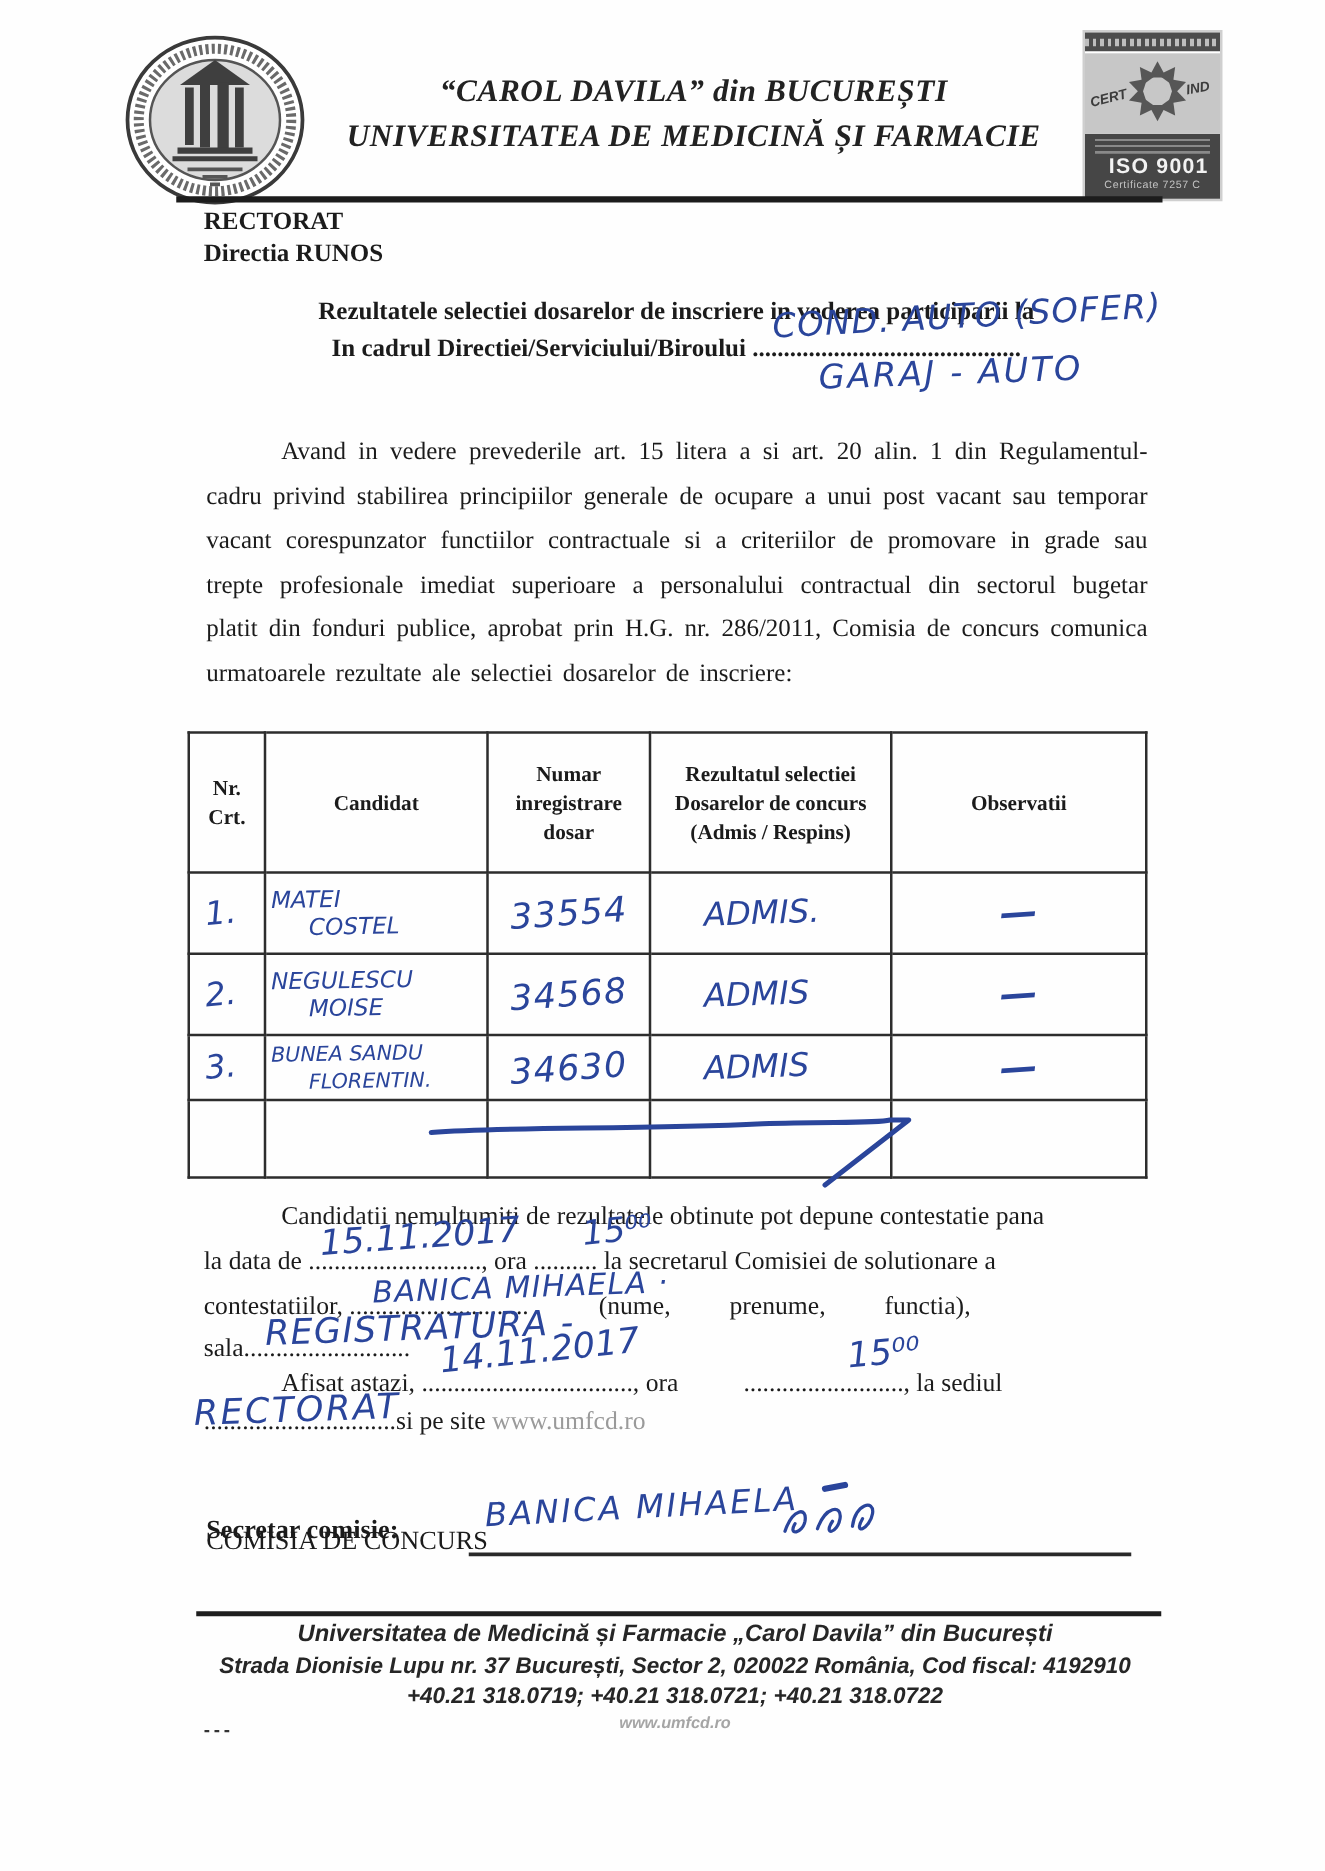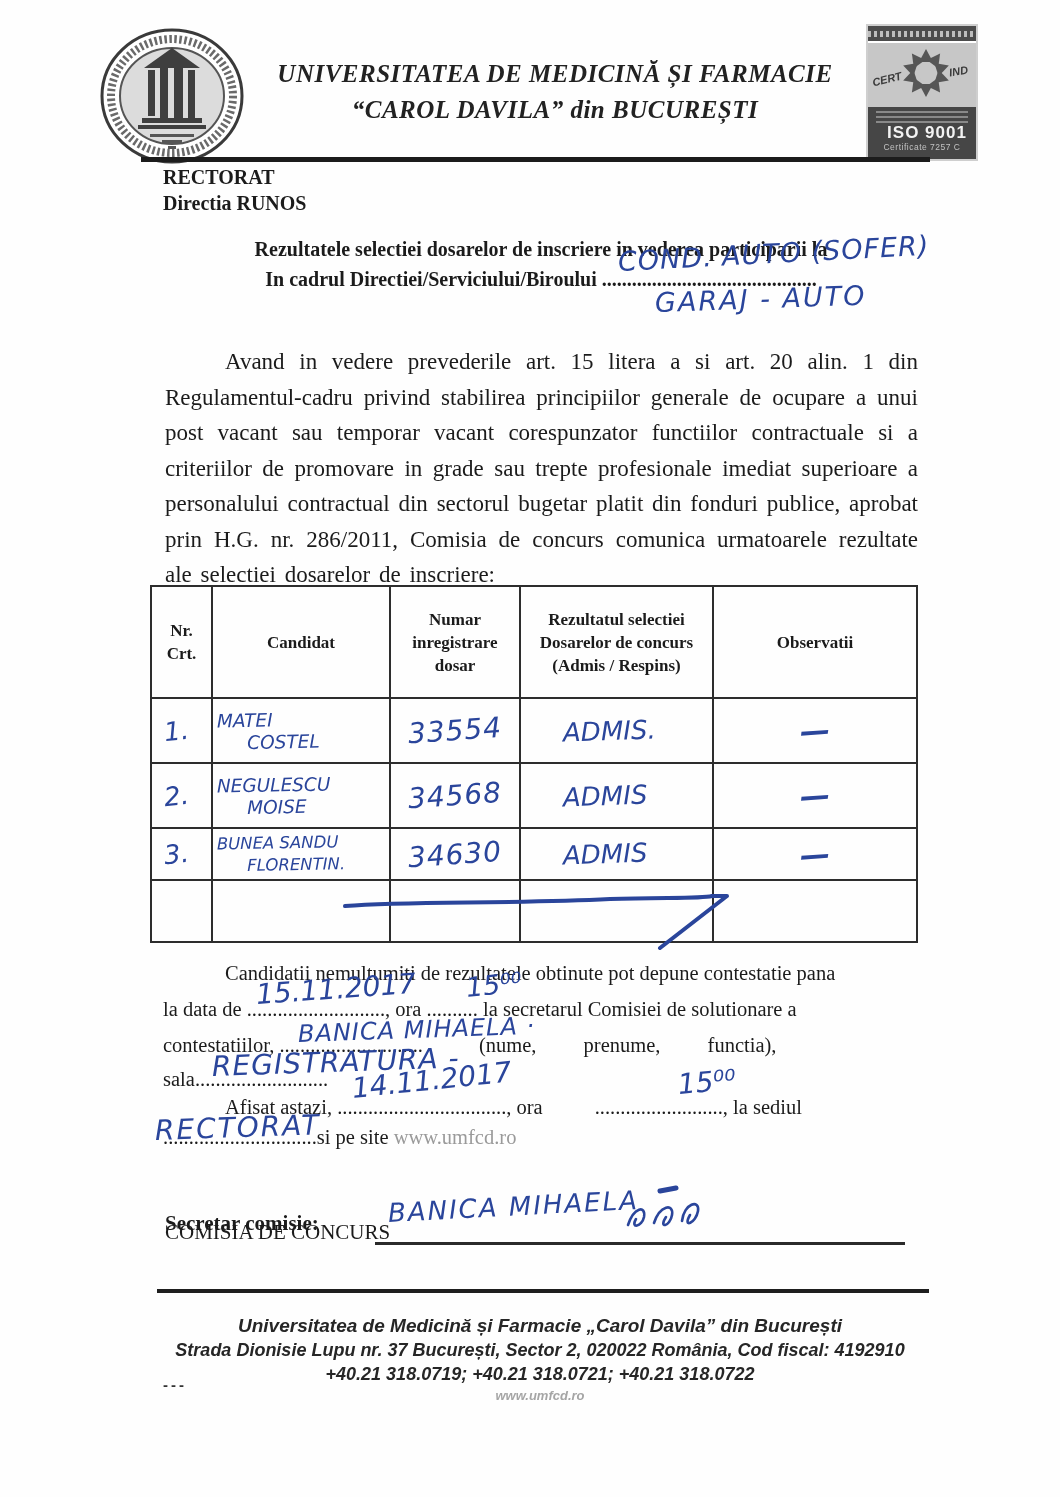--- a/index.html
+++ b/index.html
@@ -39,21 +39,21 @@
     opacity:.8;}
   .badge-iso{color:#f2f2f2;font-weight:bold;font-size:17px;letter-spacing:1px;line-height:18px;padding-left:10px;}
   .badge-certno{color:#c2c2c2;font-size:8.5px;letter-spacing:.5px;}
   .hrule{position:absolute;left:141px;top:157px;width:789px;height:5px;background:#1c1c1c;}
   .dept{position:absolute;left:163px;top:164px;font-weight:bold;font-size:20px;line-height:26px;}
   
   .doc-title{position:absolute;left:165px;top:234px;width:752px;text-align:center;
     font-weight:bold;font-size:20px;line-height:30px;}
   
   .body-par{position:absolute;left:165px;top:344px;width:753px;
-    font-size:23px;line-height:35.5px;text-align:justify;text-indent:60px;word-spacing:3px;}
+    font-size:20px;line-height:35.5px;text-align:justify;text-indent:60px;word-spacing:3px;}
   
   table.results{position:absolute;left:150px;top:585px;border-collapse:collapse;table-layout:fixed;}
   table.results td,table.results th{border:2px solid #2d2d2d;vertical-align:middle;padding:2px 4px;box-sizing:border-box;}
   table.results th{font-size:17px;line-height:23px;font-weight:bold;text-align:center;}
   .hw{font-family:"DejaVu Sans",sans-serif;font-style:italic;color:#2a459b;white-space:nowrap;}
   .hw-abs{position:absolute;transform-origin:left center;}
   .cell-nr{display:inline-block;font-size:26px;transform:rotate(-6deg);margin-left:8px;}
   .cell-name{font-size:18.5px;line-height:22px;transform:rotate(-1deg);}
   .cell-name .l2{margin-left:30px;}
   .cell-num{display:inline-block;font-size:28px;letter-spacing:1px;transform:rotate(-4deg);}
@@ -65,21 +65,21 @@
   .gray-url{color:#9a9a9a;}
   .sp-mid{display:inline-block;width:52px;}
   .wide-tail{word-spacing:42px;}
   
   .comisia{position:absolute;left:165px;top:1220px;font-weight:normal;font-size:21px;}
   .secretar{position:absolute;left:165px;top:1211px;font-weight:bold;font-size:21px;}
   .sig-line{position:absolute;left:375px;top:1242px;width:530px;height:3px;background:#2a2a2a;}
   
   .f-rule{position:absolute;left:157px;top:1289px;width:772px;height:4px;background:#1e1e1e;}
   .f-line{position:absolute;left:130px;width:820px;text-align:center;
-    font-family:"Liberation Sans",sans-serif;font-style:italic;font-weight:bold;color:#262626;margin-top:18px;}
+    font-family:"Liberation Sans",sans-serif;font-style:italic;font-weight:bold;color:#262626;}
   .f1{top:1297px;font-size:19px;}
   .f2{top:1322px;font-size:18px;}
   .f3{top:1346px;font-size:18px;}
   .f4{top:1370px;font-size:13px;color:#a5a5a5;font-weight:bold;}
   .page-mark{position:absolute;left:163px;top:1376px;font-size:15px;font-weight:bold;
     letter-spacing:3px;color:#333;font-family:"Liberation Sans",sans-serif;}
   svg{display:block;}
 </style>
 </head>
 <body>
@@ -100,22 +100,22 @@
         <rect x="44" y="92" width="60" height="5"></rect>
         <rect x="40" y="99" width="68" height="4"></rect>
       </g>
       <rect x="52" y="108" width="44" height="3" fill="#555"></rect>
       <rect x="64" y="114" width="20" height="3" fill="#555"></rect>
       <rect x="70" y="120" width="8" height="3" fill="#555"></rect>
     </svg>
   </div>
 
   <div class="uni-title">
+    <div>“CAROL DAVILA” din BUCUREȘTI</div>
     <div>UNIVERSITATEA DE MEDICINĂ ȘI FARMACIE</div>
-    <div>“CAROL DAVILA” din BUCUREȘTI</div>
   </div>
 
   <div class="badge">
     <div class="badge-top"></div>
     <div class="badge-mid">
       <svg width="108" height="64" viewBox="0 0 108 64">
         <g fill="#565656" transform="translate(58,30)">
           <g>
               <path d="M0,-24 L7,-11 L-7,-11 Z"></path>
             </g>

